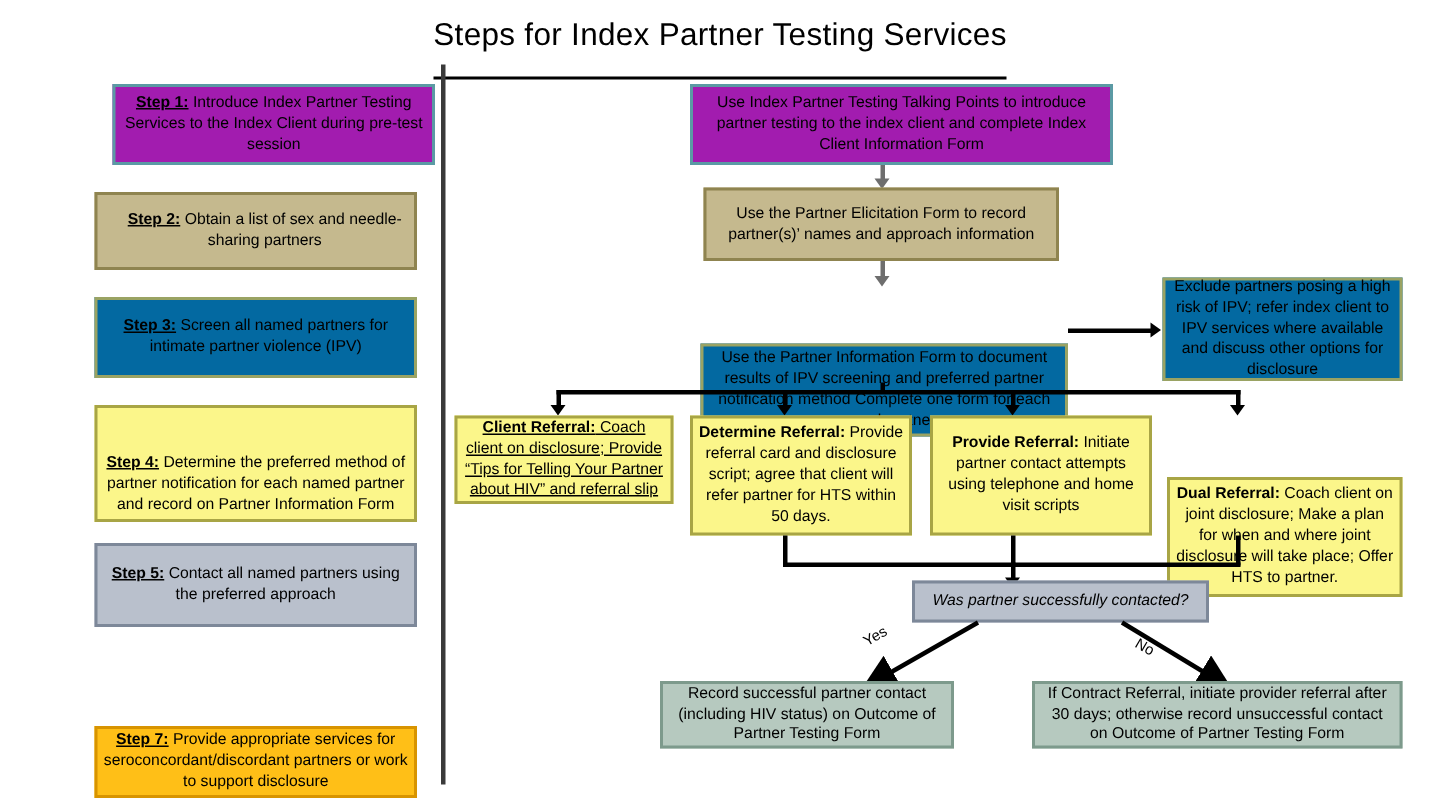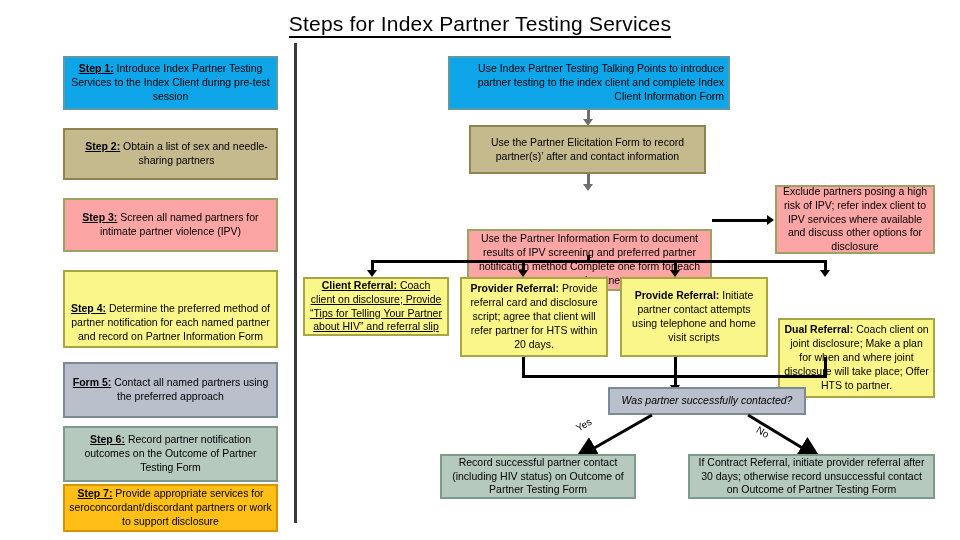--- a/index.html
+++ b/index.html
@@ -23,42 +23,42 @@
     top: 12px;
     width: 960px;
     text-align: center;
     font-size: 21px;
     font-weight: 400;
     color: #000000;
     letter-spacing: 0.2px;
   }
   .title span {
     border-bottom: 2px solid #000;
-    padding-bottom: 1px;
+    padding-bottom: 16px;
   }
   .box {
     position: absolute;
     box-sizing: border-box;
     display: flex;
     align-items: center;
     justify-content: center;
     text-align: center;
     font-size: 10.5px;
     line-height: 1.32;
     color: #000000;
     padding: 2px 4px;
   }
   .box .txt { display: block; width: 100%; }
   b { font-weight: bold; }
   u { text-decoration: underline; }
 
   
-  .c-blue   { background: #0ea5e9; border: 2px solid #5b9aa4; }
+  .c-blue   { background: #a21caf; border: 2px solid #5b9aa4; margin-left: 12px; }
   .c-tan    { background: #c5b98e; border: 2px solid #8f8450; }
-  .c-sage   { background: #fca5a5; border: 2px solid #9aa363; }
+  .c-sage   { background: #0369a1; border: 2px solid #9aa363; }
   .c-yellow { background: #fbf68a; border: 2px solid #a8a545; }
   .c-slate  { background: #b9c0cc; border: 2px solid #7d8899; }
   .c-gsage  { background: #b6c9bf; border: 2px solid #7d9a8c; }
   .c-orange { background: #ffbf17; border: 2px solid #d89400; }
 
   
   .vline, .hline {
     position: absolute;
     background: #000000;
   }
@@ -111,40 +111,37 @@
 
   <div class="box c-sage" style="left:63px; top:198px; width:215px; height:54px;">
     <span class="txt"><b><u>Step 3:</u></b><span> Screen all named partners for intimate partner violence (IPV)</span></span>
   </div>
 
   <div class="box c-yellow" style="left:63px; top:270px; width:215px; height:78px;align-items:flex-end;">
     <span class="txt"><b><u>Step 4:</u></b><span> Determine the preferred method of partner notification for each named partner and record on Partner Information Form</span></span>
   </div>
 
   <div class="box c-slate" style="left:63px; top:362px; width:215px; height:56px;">
-    <span class="txt"><b><u>Form 5:</u></b><span> Contact all named partners using the preferred approach</span></span>
-  </div>
-
-  <div class="box c-gsage" style="left:63px; top:426px; width:215px; height:56px;">
-    <span class="txt"><b><u>Step 6:</u></b><span> Record partner notification outcomes on the Outcome of Partner Testing Form</span></span>
-  </div>
+    <span class="txt"><b><u>Step 5:</u></b><span> Contact all named partners using the preferred approach</span></span>
+  </div>
+
 
   <div class="box c-orange" style="left:63px; top:484px; width:215px; height:48px;">
     <span class="txt"><b><u>Step 7:</u></b><span> Provide appropriate services for seroconcordant/discordant partners or work to support disclosure</span></span>
   </div>
 
-  <div class="box c-blue" style="left:448px; top:56px; width:282px; height:54px;text-align:right;">
+  <div class="box c-blue" style="left:448px; top:56px; width:282px; height:54px;">
     <span class="txt">Use Index Partner Testing Talking Points to introduce partner testing to the index client and complete Index Client Information Form</span>
   </div>
 
   <div class="vline gray-conn" style="left:587px; top:110px; width:3px; height:10px;"></div>
   <div class="arrow-down gray" style="left:583px; top:119px;"></div>
 
   <div class="box c-tan" style="left:469px; top:125px; width:237px; height:49px;">
-    <span class="txt">Use the Partner Elicitation Form to record partner(s)’ after and contact information</span>
+    <span class="txt">Use the Partner Elicitation Form to record partner(s)’ names and approach information</span>
   </div>
 
   <div class="vline gray-conn" style="left:587px; top:174px; width:3px; height:11px;"></div>
   <div class="arrow-down gray" style="left:583px; top:184px;"></div>
 
   <div class="box c-sage" style="left:467px; top:193px; width:245px; height:62px;margin-top:36px;">
     <span class="txt">Use the Partner Information Form to document results of IPV screening and preferred partner notification method Complete one form for each named partner</span>
   </div>
 
   <div class="box c-sage" style="left:775px; top:185px; width:160px; height:69px;">
@@ -167,21 +164,21 @@
   <div class="arrow-down" style="left:670px; top:270px;"></div>
 
   <div class="vline" style="left:824px; top:260px; width:3px; height:12px;"></div>
   <div class="arrow-down" style="left:820px; top:270px;"></div>
 
   <div class="box c-yellow" style="left:303px; top:277px; width:146px; height:59px;text-decoration:underline;">
     <span class="txt"><b>Client Referral:</b><span> Coach client on disclosure; Provide “Tips for Telling Your Partner about HIV” and referral slip</span></span>
   </div>
 
   <div class="box c-yellow" style="left:460px; top:277px; width:148px; height:80px;">
-    <span class="txt"><b>Provider Referral:</b><span> Provide referral card and disclosure script; agree that client will refer partner for HTS within 20 days.</span></span>
+    <span class="txt"><b>Determine Referral:</b><span> Provide referral card and disclosure script; agree that client will refer partner for HTS within 50 days.</span></span>
   </div>
 
   <div class="box c-yellow" style="left:620px; top:277px; width:148px; height:80px;">
     <span class="txt"><b>Provide Referral:</b><span> Initiate partner contact attempts using telephone and home visit scripts</span></span>
   </div>
 
   <div class="box c-yellow" style="left:778px; top:277px; width:157px; height:80px;margin-top:41px;">
     <span class="txt"><b>Dual Referral:</b><span> Coach client on joint disclosure; Make a plan for when and where joint disclosure will take place; Offer HTS to partner.</span></span>
   </div>
 

